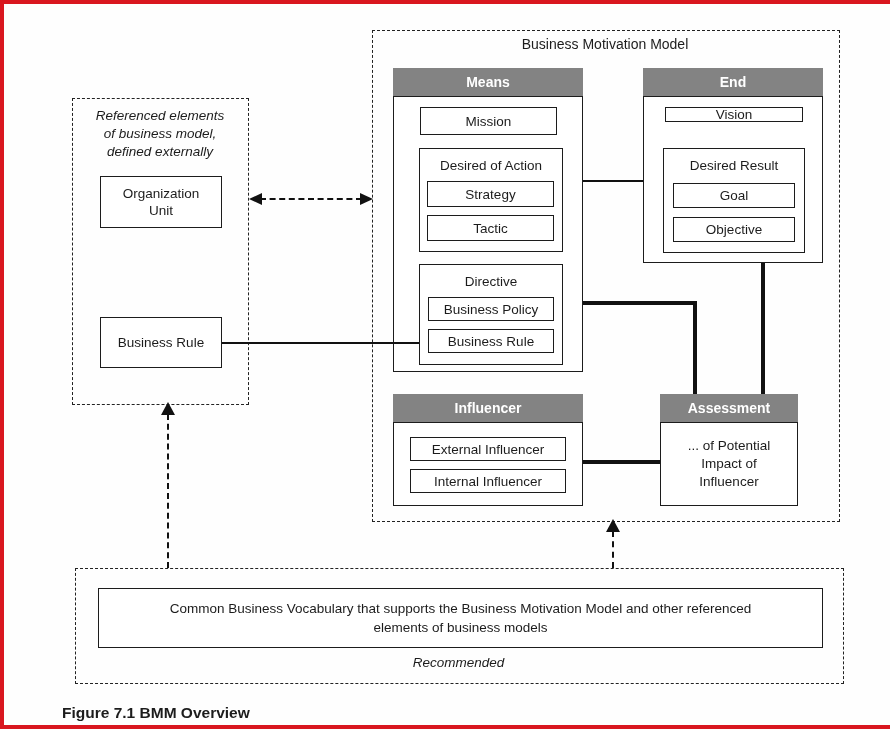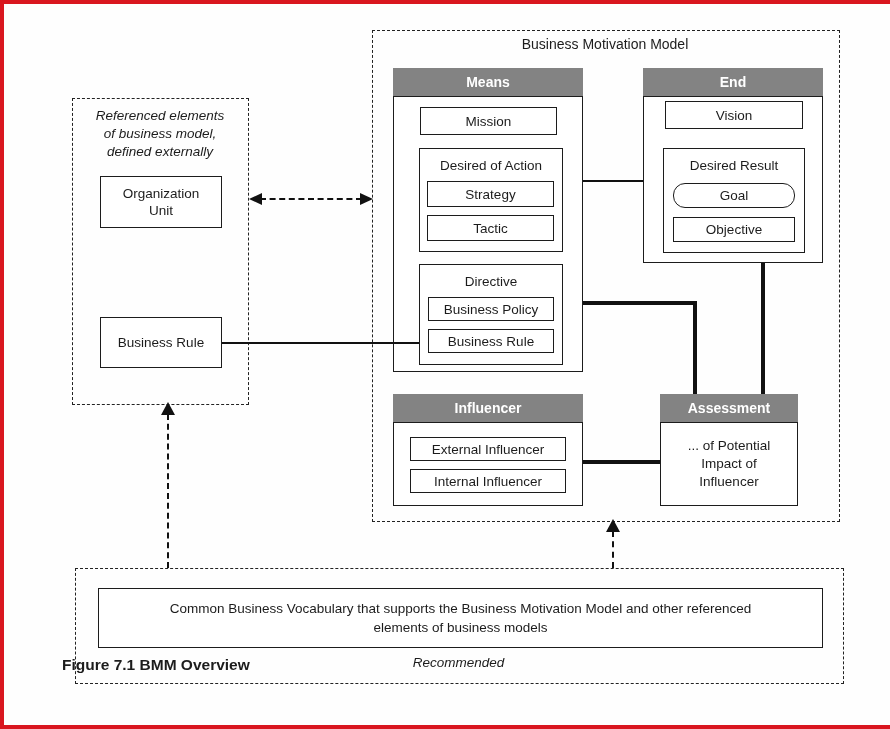--- a/index.html
+++ b/index.html
@@ -27,21 +27,21 @@
   .arr-left{position:absolute;width:0;height:0;border-top:6px solid transparent;
           border-bottom:6px solid transparent;border-right:13px solid #111;z-index:3;}
   .arr-right{position:absolute;width:0;height:0;border-top:6px solid transparent;
           border-bottom:6px solid transparent;border-left:13px solid #111;z-index:3;}
   .bmm-title{position:absolute;left:372px;top:36px;width:466px;text-align:center;
           font-size:14px;z-index:2;}
   .ref-caption{position:absolute;left:76px;top:107px;width:168px;text-align:center;
           font-size:13.5px;line-height:18px;z-index:2;}
   .recommended{position:absolute;left:75px;top:655px;width:767px;text-align:center;
           font-size:13.5px;z-index:2;}
-  .caption{position:absolute;left:62px;top:656px;font-size:15.5px;font-weight:bold;z-index:2;text-align:center;}
+  .caption{position:absolute;left:62px;top:704px;font-size:15.5px;font-weight:bold;z-index:2;text-align:center;}
 </style>
 </head>
 <body>
 
 <div class="page">
 
   <div class="red-frame"></div>
 
   <div class="dashed-box" style="left:372px;top:30px;width:466px;height:490px;"></div>
   <div class="bmm-title">Business Motivation Model</div>
@@ -65,26 +65,26 @@
   <div class="box center-v" style="left:427px;top:215px;width:127px;height:26px;">Tactic</div>
 
   <div class="box" style="left:419px;top:264px;width:144px;height:101px;">
     <span class="group-label">Directive</span>
   </div>
   <div class="box center-v" style="left:428px;top:297px;width:126px;height:24px;">Business Policy</div>
   <div class="box center-v" style="left:428px;top:329px;width:126px;height:24px;">Business Rule</div>
 
   <div class="hdr" style="left:643px;top:68px;width:180px;height:28px;">End</div>
   <div class="body-panel" style="left:643px;top:96px;width:180px;height:167px;"></div>
-  <div class="box center-v" style="left:665px;top:101px;width:138px;height:28px;">Vision</div>
+  <div class="box center-v" style="left:665px;top:107px;width:138px;height:15px;">Vision</div>
 
   <div class="box" style="left:663px;top:148px;width:142px;height:105px;">
     <span class="group-label">Desired Result</span>
   </div>
-  <div class="box center-v" style="left:673px;top:183px;width:122px;height:25px;border-radius:12px;">Goal</div>
+  <div class="box center-v" style="left:673px;top:183px;width:122px;height:25px;">Goal</div>
   <div class="box center-v" style="left:673px;top:217px;width:122px;height:25px;">Objective</div>
 
   <div class="hdr" style="left:393px;top:394px;width:190px;height:28px;">Influencer</div>
   <div class="body-panel" style="left:393px;top:422px;width:190px;height:84px;"></div>
   <div class="box center-v" style="left:410px;top:437px;width:156px;height:24px;">External Influencer</div>
   <div class="box center-v" style="left:410px;top:469px;width:156px;height:24px;">Internal Influencer</div>
 
   <div class="hdr" style="left:660px;top:394px;width:138px;height:28px;">Assessment</div>
   <div class="body-panel center-v" style="left:660px;top:422px;width:138px;height:84px;">
     <span class="preline" style="font-size:13.5px;line-height:18px;text-align:center;">... of Potential

